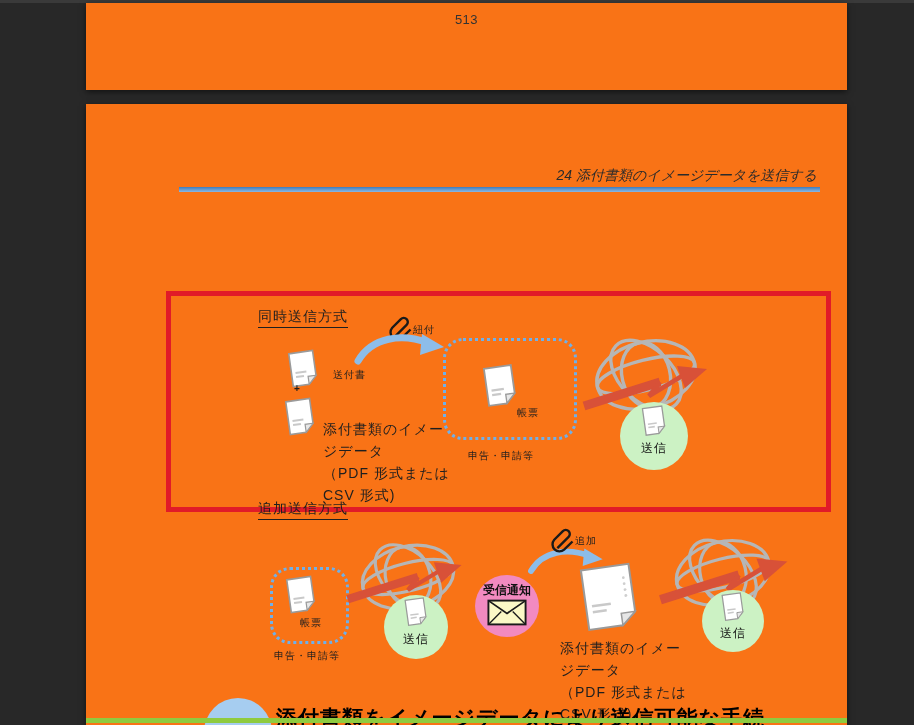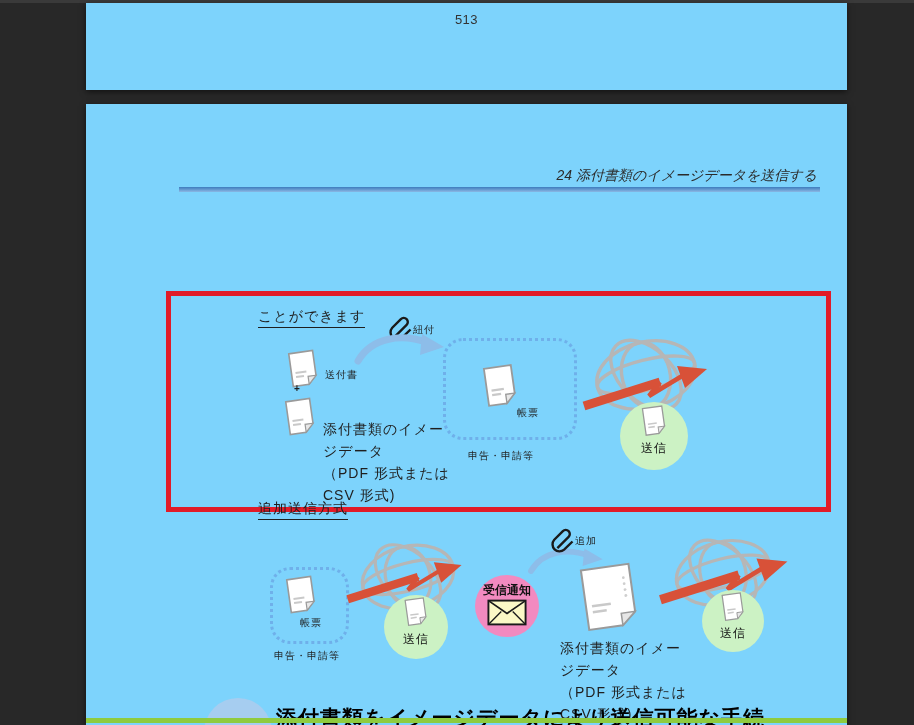--- a/index.html
+++ b/index.html
@@ -1,20 +1,20 @@
 <!DOCTYPE html>
 <html><head>
 <meta charset="utf-8">
 <style>
   * { margin:0; padding:0; box-sizing:border-box; }
   html,body { width:914px; height:725px; overflow:hidden; }
   body { font-family:"Liberation Sans","DejaVu Sans",sans-serif; background:#282828; position:relative; }
   .viewer { position:absolute; inset:0; background:#282828; }
   .top-edge { position:absolute; left:0; top:0; width:914px; height:3px; background:#3a3a3a; }
-  .pdf-page { position:absolute; left:86px; width:761px; background:#7dd3fc; box-shadow:0 2px 6px rgba(0,0,0,0.55); }
+  .pdf-page { position:absolute; left:86px; width:761px; background:#f97316; box-shadow:0 2px 6px rgba(0,0,0,0.55); }
   .page-prev { top:3px; height:87px; }
   .page-cur  { top:104px; height:621px; overflow:hidden; }
   .page-num { position:absolute; top:9px; left:0; width:100%; text-align:center; font-size:13px; color:#333; letter-spacing:0.5px; }
   .hdr-title { position:absolute; top:63px; right:30px; font-size:14px; color:#2b2b2b;font-style:italic; }
   .hdr-rule { position:absolute; top:83px; left:93px; width:641px; height:5px; background:linear-gradient(#3e7cbd,#8ab8e4); }
   .intro { position:absolute; left:157px; top:124px; width:560px; font-size:14px; color:#1f1f1f; }
   .intro div { height:22px; line-height:22px; letter-spacing:0.4px; }
   .intro div:first-child { padding-left:15px; }
   .red-box { position:absolute; left:80px; top:187px; width:665px; height:221px; border:5px solid #e11b28; }
   .method-title { position:absolute; font-size:14px; color:#1f1f1f; border-bottom:1px solid #1f1f1f; padding-bottom:1px; letter-spacing:1px; }
@@ -83,34 +83,34 @@
   </div>
 
   <div class="pdf-page page-cur">
 
     <div class="hdr-title">24 添付書類のイメージデータを送信する</div>
     <div class="hdr-rule"></div>
 
 
     <div class="red-box"></div>
 
-    <div class="method-title t-sim">ことができます</div>
+    <div class="method-title t-sim">同時送信方式</div>
 
     <svg class="abs" style="left:300px;top:209px" width="30" height="30" viewBox="0 0 24 24">
         <use href="#def-clip"></use>
       </svg>
     <div class="lbl" style="left:327px;top:219px">紐付</div>
     <svg class="abs" style="left:266px;top:227px" width="96" height="36" viewBox="0 0 96 36">
         <use href="#def-arc"></use>
       </svg>
 
     <svg class="abs" style="left:194px;top:244px" width="46" height="42" viewBox="0 0 46 42">
         <use href="#def-doc"></use>
       </svg>
-    <div class="lbl" style="left:239px;top:264px">送付書</div>
+    <div class="lbl" style="left:247px;top:264px">送付書</div>
     <div class="lbl" style="left:208px;top:279px;font-weight:bold">+</div>
     <svg class="abs" style="left:191px;top:292px" width="46" height="42" viewBox="0 0 46 42">
         <use href="#def-doc"></use>
       </svg>
 
     <div class="lines" style="left:237px;top:314px">
       <div>添付書類のイメー</div>
       <div>ジデータ</div>
       <div>（PDF 形式または</div>
       <div>CSV 形式)</div>

